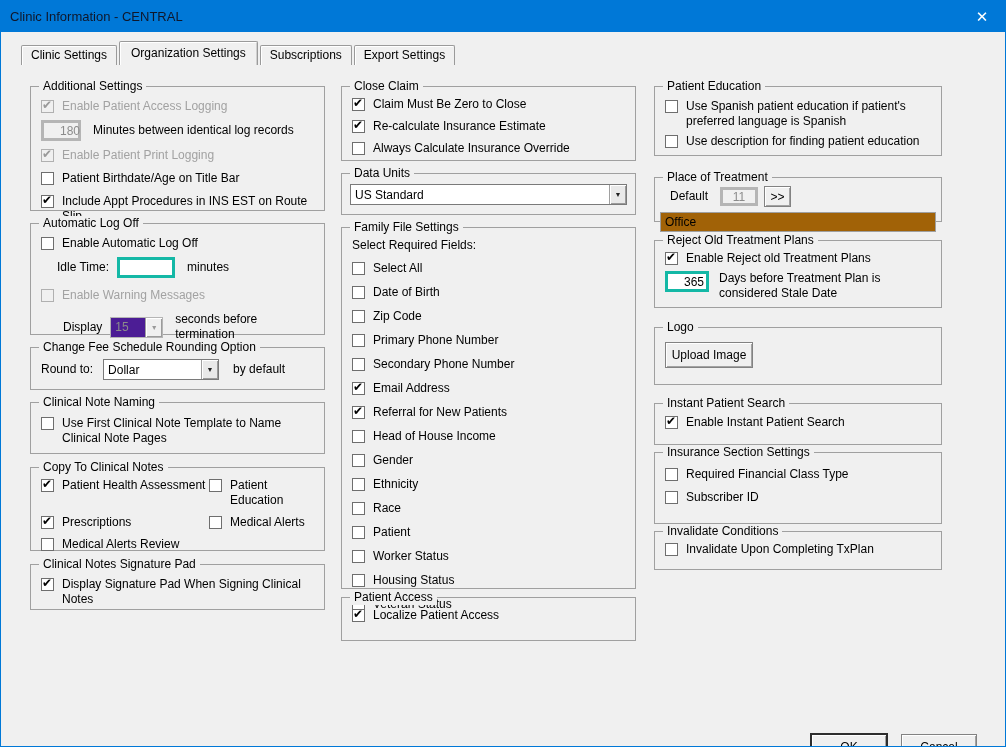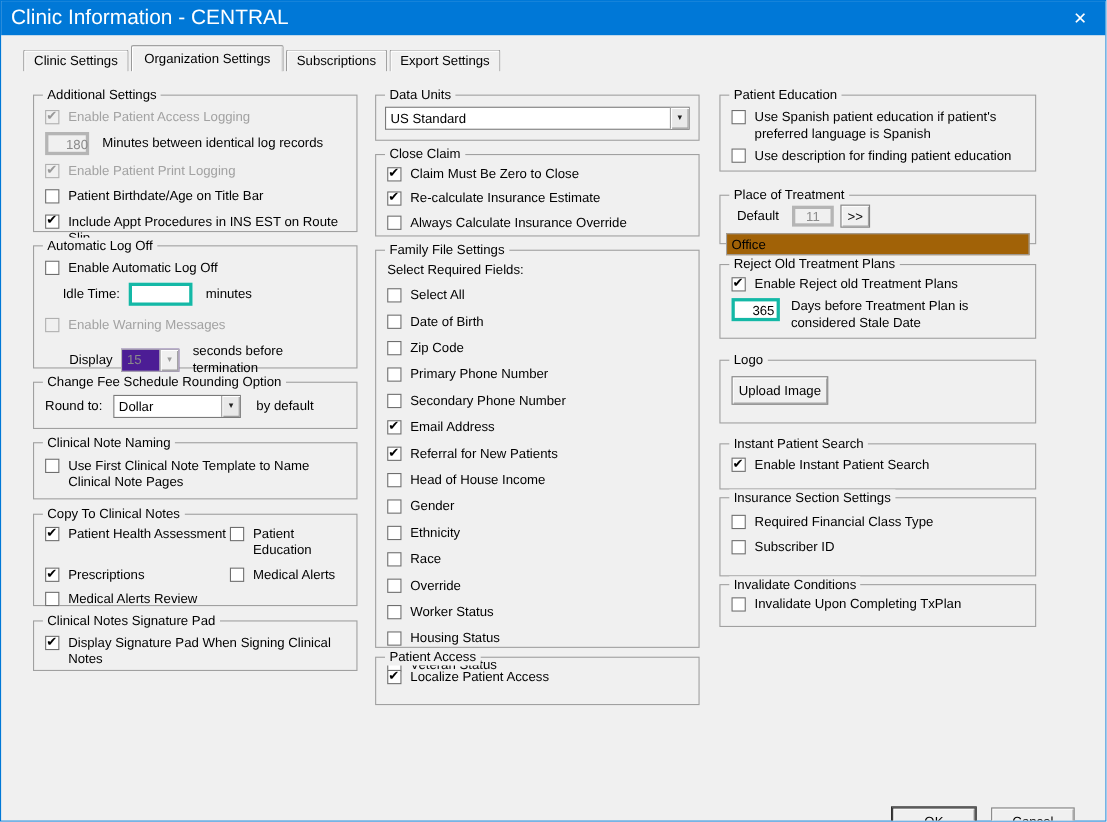--- a/index.html
+++ b/index.html
@@ -2,21 +2,21 @@
 <html><head>
 <meta charset="utf-8">
 <style>
   * { margin:0; padding:0; box-sizing:border-box; }
   html,body { background:#fff; }
   body { width:1006px; height:747px; font-family:"Liberation Sans",sans-serif; font-size:12px; color:#000; }
   .dialog { position:relative; width:1006px; height:747px; background:#F0F0F0; border:1px solid #0078D7; overflow:hidden; }
 
   
   .titlebar { position:absolute; left:0; top:0; right:0; height:31px; background:#0078D7; display:flex; align-items:center; }
-  .titlebar-text { color:#ffffff; font-size:19px; padding-left:9px; }
+  .titlebar-text { color:#0f172a; font-size:13px; padding-left:9px; }
   .close-btn { margin-left:auto; width:46px; height:31px; display:flex; align-items:center; justify-content:center; color:#fff; font-size:15px; cursor:default; }
 
   
   .tabbar { position:absolute; left:20px; top:40px; display:flex; align-items:flex-end; height:24px; }
   .tab { height:20px; line-height:19px; padding:0 9px; background:#F0F0F0; border:1px solid #9a9a9a; border-bottom:none;
          border-radius:2px 2px 0 0; box-shadow:inset 1px 1px 0 #fff; margin-right:2px; white-space:nowrap; }
   .tab.active { height:24px; line-height:22px; padding:0 11px; position:relative; z-index:2; box-shadow:inset 1px 1px 0 #fff, inset -1px 0 0 #cfcfcf; }
 
   
   .col { position:absolute; top:85px; }
@@ -184,44 +184,44 @@
       <div class="cb-row mt12">
         <span class="cb" data-checked="true"></span>
         <span class="lbl">Display Signature Pad When Signing Clinical Notes</span>
       </div>
     </div>
 
   </div>
 
   <div class="col col-mid">
 
+    <div class="group" style="height:75px; margin-bottom:12px;">
+      <span class="group-title">Close Claim</span>
+      <div class="cb-row mt10">
+        <span class="cb" data-checked="true"></span>
+        <span class="lbl">Claim Must Be Zero to Close</span>
+      </div>
+      <div class="cb-row mt7">
+        <span class="cb" data-checked="true"></span>
+        <span class="lbl">Re-calculate Insurance Estimate</span>
+      </div>
+      <div class="cb-row mt7">
+        <span class="cb" data-checked="false"></span>
+        <span class="lbl">Always Calculate Insurance Override</span>
+      </div>
+    </div>
+
     <div class="group" style="height:42px; margin-bottom:12px; padding:0 8px;">
       <span class="group-title">Data Units</span>
       <div class="combo mt10" style="width:100%;">
         <span class="combo-txt">US Standard</span>
         <span class="combo-arrow">▼</span>
       </div>
     </div>
 
-    <div class="group" style="height:75px; margin-bottom:12px;">
-      <span class="group-title">Close Claim</span>
-      <div class="cb-row mt10">
-        <span class="cb" data-checked="true"></span>
-        <span class="lbl">Claim Must Be Zero to Close</span>
-      </div>
-      <div class="cb-row mt7">
-        <span class="cb" data-checked="true"></span>
-        <span class="lbl">Re-calculate Insurance Estimate</span>
-      </div>
-      <div class="cb-row mt7">
-        <span class="cb" data-checked="false"></span>
-        <span class="lbl">Always Calculate Insurance Override</span>
-      </div>
-    </div>
-
     <div class="group" style="height:362px; margin-bottom:8px;">
       <span class="group-title">Family File Settings</span>
       <div class="lbl mt10">Select Required Fields:</div>
       <div class="cb-row mt8">
         <span class="cb" data-checked="false"></span>
         <span class="lbl">Select All</span>
       </div>
       <div class="cb-row mt9">
         <span class="cb" data-checked="false"></span>
         <span class="lbl">Date of Birth</span>
@@ -257,21 +257,21 @@
       <div class="cb-row mt9">
         <span class="cb" data-checked="false"></span>
         <span class="lbl">Ethnicity</span>
       </div>
       <div class="cb-row mt9">
         <span class="cb" data-checked="false"></span>
         <span class="lbl">Race</span>
       </div>
       <div class="cb-row mt9">
         <span class="cb" data-checked="false"></span>
-        <span class="lbl">Override</span>
+        <span class="lbl">Patient</span>
       </div>
       <div class="cb-row mt9">
         <span class="cb" data-checked="false"></span>
         <span class="lbl">Worker Status</span>
       </div>
       <div class="cb-row mt9">
         <span class="cb" data-checked="false"></span>
         <span class="lbl">Housing Status</span>
       </div>
       <div class="cb-row mt9">

